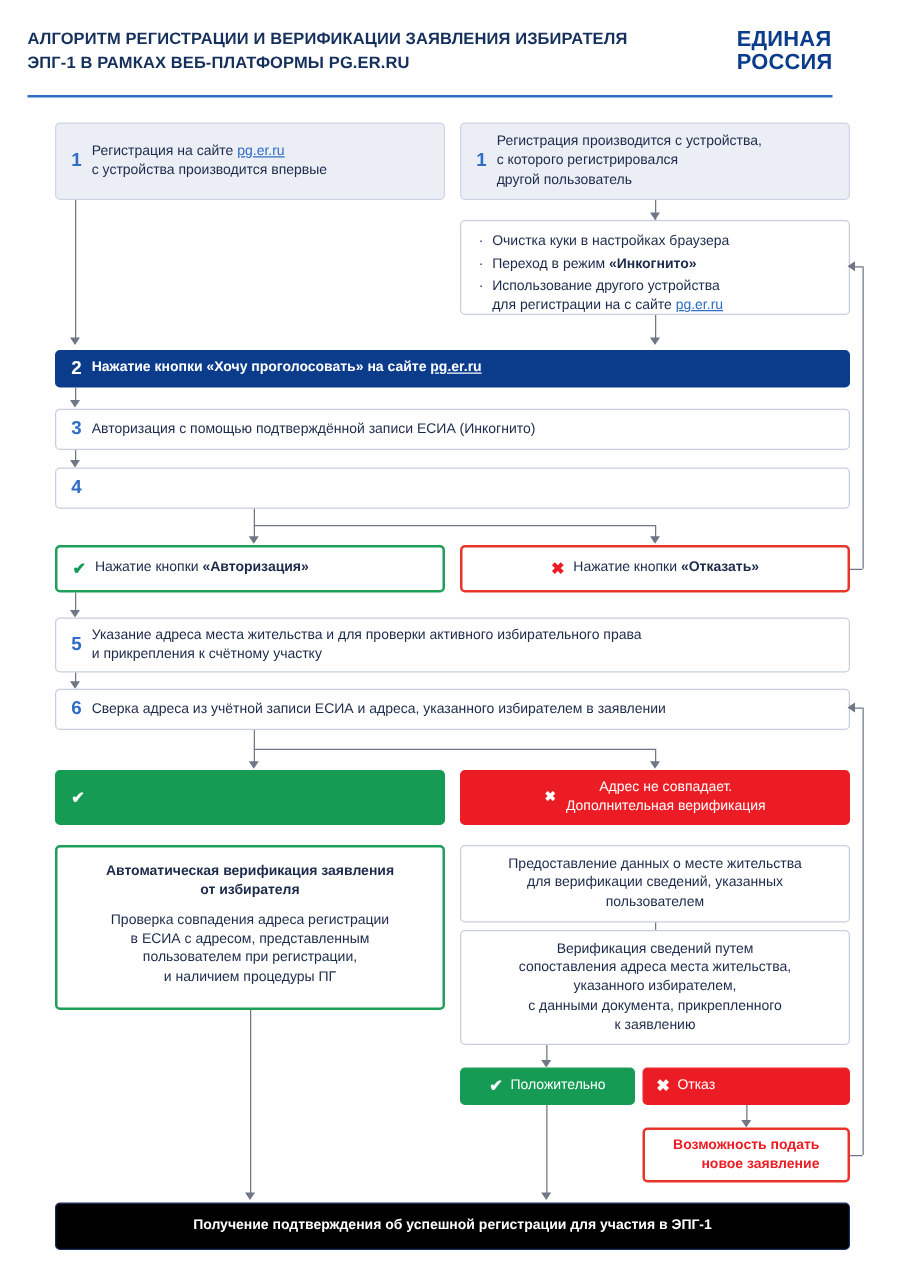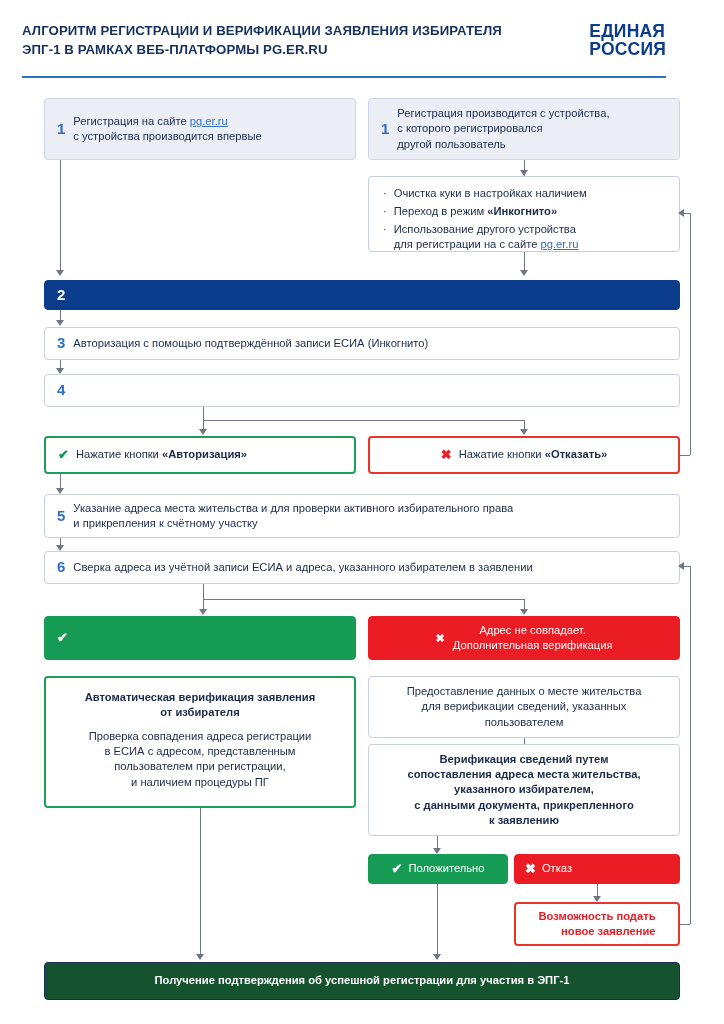--- a/index.html
+++ b/index.html
@@ -90,21 +90,21 @@
 
   .blue-bar {
     background: #0b3c8c;
     border-color: #0b3c8c;
     color: #ffffff;
     font-weight: bold;
   }
   .blue-bar .num { color: #ffffff; }
 
   .navy-bar {
-    background: #14532d;
+    background: #000000;
     border-color: #1b2b5e;
     color: #ffffff;
     font-weight: bold;
     justify-content: center;
     text-align: center;
   }
 
   .green-outline { border: 2px solid #1ea05a; }
   .red-outline   { border: 2px solid #e8352b; }
   .green-fill { background: #169b54; border-color: #169b54; color: #ffffff; }
@@ -167,40 +167,41 @@
     <span class="box-text">Регистрация производится с устройства,<br>с которого регистрировался<br>другой пользователь</span>
   </div>
 
   <div class="ln lnv" style="left:524px; top:160px; height:16px;"></div>
   <div class="arrow" style="left:519.5px; top:170px;"></div>
 
   <div class="box" style="left:368px; top:176px; width:312px; height:76px; align-items:flex-start;">
     <div class="box-text" style="padding:9px 10px 9px 14px; width:100%;">
       <div style="display:flex; margin-bottom:3px;">
         <span style="margin-right:7px;">·</span>
-        <span>Очистка куки в настройках наличием</span>
+        <span>Очистка куки в настройках браузера</span>
       </div>
       <div style="display:flex; margin-bottom:3px;">
         <span style="margin-right:7px;">·</span>
         <span>Переход в режим <span class="b">«Инкогнито»</span></span>
       </div>
       <div style="display:flex;">
         <span style="margin-right:7px;">·</span>
         <span>Использование другого устройства<br>для регистрации на с сайте <a class="lnk" href="#">pg.er.ru</a></span>
       </div>
     </div>
   </div>
 
   <div class="ln lnv" style="left:60px; top:160px; height:114px;"></div>
   <div class="arrow" style="left:55.5px; top:270px;"></div>
   <div class="ln lnv" style="left:524px; top:252px; height:22px;"></div>
   <div class="arrow" style="left:519.5px; top:270px;"></div>
 
   <div class="box blue-bar" style="left:44px; top:280px; width:636px; height:30px;">
     <span class="num">2</span>
+    <span class="box-text" style="padding:5px 10px 5px 0;">Нажатие кнопки «Хочу проголосовать» на сайте <span style="text-decoration:underline;">pg.er.ru</span></span>
   </div>
 
   <div class="ln lnv" style="left:60px; top:310px; height:14px;"></div>
   <div class="arrow" style="left:55.5px; top:320px;"></div>
 
   <div class="box" style="left:44px; top:327px; width:636px; height:33px;">
     <span class="num">3</span>
     <span class="box-text" style="padding:6px 10px 6px 0;">Авторизация с помощью подтверждённой записи ЕСИА (Инкогнито)</span>
   </div>
 
@@ -274,21 +275,21 @@
       <div>Проверка совпадения адреса регистрации<br>в ЕСИА с адресом, представленным<br>пользователем при регистрации,<br>и наличием процедуры ПГ</div>
     </div>
   </div>
 
   <div class="box" style="left:368px; top:676px; width:312px; height:62px; justify-content:center;">
     <div class="box-text" style="padding:8px 16px; text-align:center;">Предоставление данных о месте жительства<br>для верификации сведений, указанных<br>пользователем</div>
   </div>
 
   <div class="ln lnv" style="left:524px; top:738px; height:8px;"></div>
 
-  <div class="box" style="left:368px; top:744px; width:312px; height:92px; justify-content:center;font-weight:bold;">
+  <div class="box" style="left:368px; top:744px; width:312px; height:92px; justify-content:center;">
     <div class="box-text" style="padding:8px 16px; text-align:center;">Верификация сведений путем<br>сопоставления адреса места жительства,<br>указанного избирателем,<br>с данными документа, прикрепленного<br>к заявлению</div>
   </div>
 
   <div class="ln lnv" style="left:437px; top:836px; height:16px;"></div>
   <div class="arrow" style="left:432.5px; top:848px;"></div>
 
   <div class="box green-fill" style="left:368px; top:854px; width:140px; height:30px; justify-content:center;">
     <span class="mark white" style="margin:0 6px 0 0;">✔</span>
     <span class="box-text" style="padding:5px 0;">Положительно</span>
   </div>

